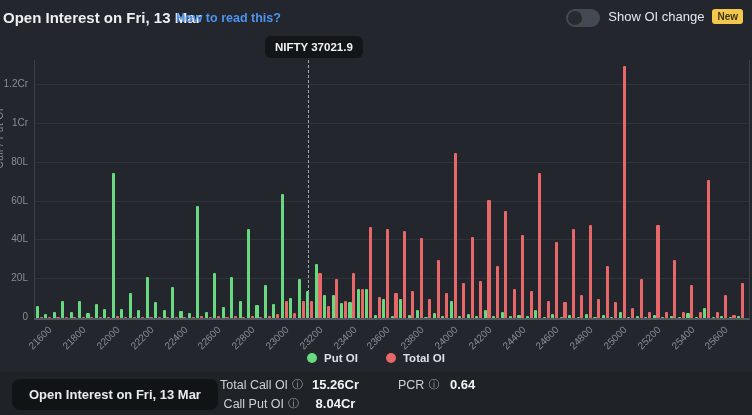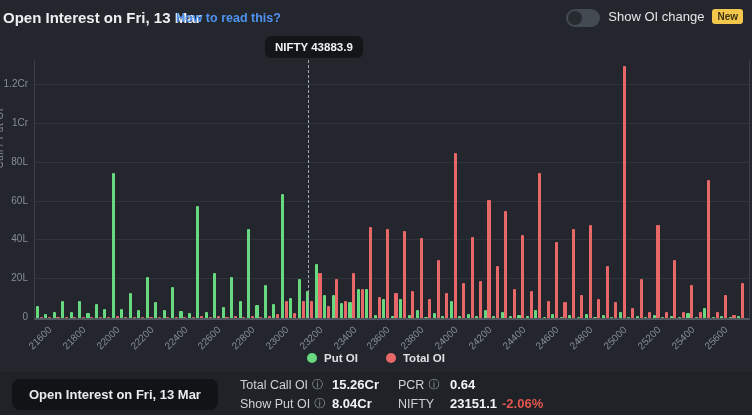--- a/index.html
+++ b/index.html
@@ -37,21 +37,21 @@
   .legend{position:absolute;top:352px;left:0;width:100%;display:flex;justify-content:center;gap:28px;align-items:center;}
   .legend-item{display:flex;align-items:center;gap:7px;}
   .legend-dot{width:10px;height:10px;border-radius:50%;}
   .legend-label{font-size:11.5px;color:#dde0e3;font-weight:bold;text-align:right;}
 
   
   .footer{position:absolute;left:0;bottom:0;width:752px;height:43px;background:#1f2327;}
   .date-chip{position:absolute;left:12px;top:7px;background:#111417;border-radius:8px;
              padding:8px 17px;font-size:13px;font-weight:bold;color:#e9ebee;cursor:pointer;}
   .stats-col{position:absolute;top:4px;display:flex;flex-direction:column;gap:2px;}
-  .stats-col.a{left:240px;}
+  .stats-col.a{left:220px;align-items:center;}
   .stats-col.b{left:398px;}
   .stat-row{display:flex;align-items:center;height:17px;}
   .stat-label{font-size:12.5px;color:#cdd1d6;}
   .stat-label-block{display:flex;align-items:center;}
   .stats-col.a .stat-label-block{width:92px;}
   .stats-col.b .stat-label-block{width:52px;text-align:right;}
   .info-icon{font-size:11px;color:#9aa0a6;margin-left:4px;cursor:pointer;}
   .stat-value{font-size:13px;font-weight:bold;color:#f2f4f6;}
   .stat-change{font-size:13px;font-weight:bold;color:#e2564d;margin-left:5px;}
 </style>
@@ -63,21 +63,21 @@
   <div class="page-title">Open Interest on Fri, 13 Mar</div>
   <div class="howto-link">How to read this?</div>
   <div class="toggle-wrap">
     <div class="toggle">
       <div class="toggle-knob"></div>
     </div>
     <span class="toggle-label">Show OI change</span>
     <span class="new-badge">New</span>
   </div>
 
-  <div class="nifty-tooltip">NIFTY 43883.9</div>
+  <div class="nifty-tooltip">NIFTY 37021.9</div>
 
   <span class="y-axis-title">Call / Put OI</span>
   <div class="y-axis-labels">
       <span class="ytick" style="bottom: -4px;">0</span>
       <span class="ytick" style="bottom: 34.797px;">20L</span>
       <span class="ytick" style="bottom: 73.594px;">40L</span>
       <span class="ytick" style="bottom: 112.391px;">60L</span>
       <span class="ytick" style="bottom: 151.188px;">80L</span>
       <span class="ytick" style="bottom: 189.985px;">1Cr</span>
       <span class="ytick" style="bottom: 228.782px;">1.2Cr</span>
@@ -300,38 +300,31 @@
     <div class="stats-col a">
       <div class="stat-row">
         <span class="stat-label-block">
           <span class="stat-label">Total Call OI</span>
           <span class="info-icon">ⓘ</span>
         </span>
         <span class="stat-value">15.26Cr</span>
       </div>
       <div class="stat-row">
         <span class="stat-label-block">
-          <span class="stat-label">Show Put OI</span>
+          <span class="stat-label">Call Put OI</span>
           <span class="info-icon">ⓘ</span>
         </span>
         <span class="stat-value">8.04Cr</span>
       </div>
     </div>
 
     <div class="stats-col b">
       <div class="stat-row">
         <span class="stat-label-block">
           <span class="stat-label">PCR</span>
           <span class="info-icon">ⓘ</span>
         </span>
         <span class="stat-value">0.64</span>
       </div>
-      <div class="stat-row">
-        <span class="stat-label-block">
-          <span class="stat-label">NIFTY</span>
-        </span>
-        <span class="stat-value">23151.1</span>
-        <span class="stat-change">-2.06%</span>
-      </div>
     </div>
   </div>
 
 </div>
 
 </body></html>

